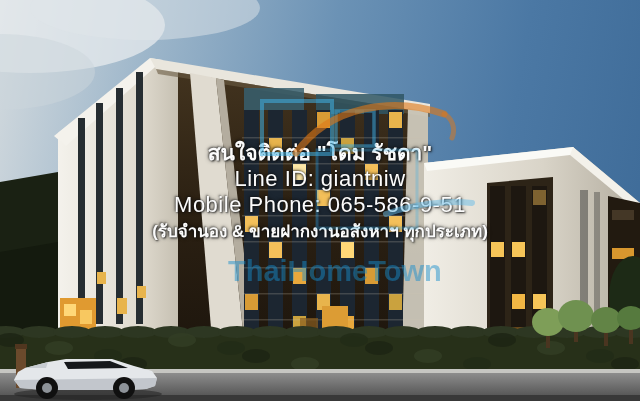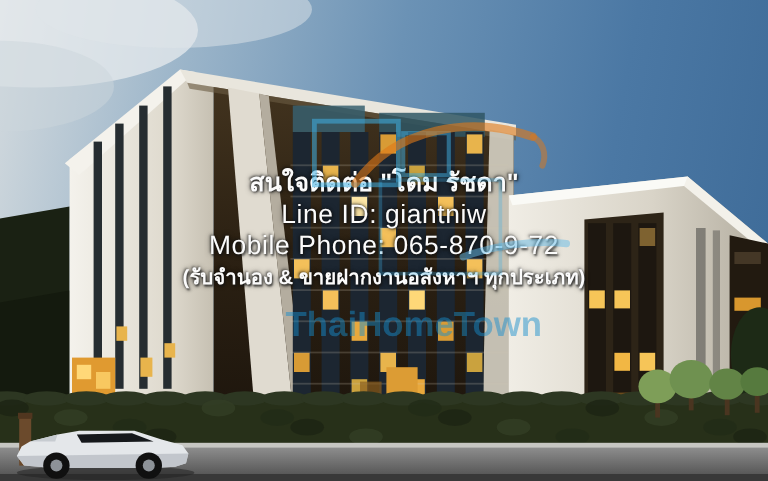--- a/index.html
+++ b/index.html
@@ -14,21 +14,21 @@
     display:flex;flex-direction:column;align-items:center;text-align:center;
     color:#fbfbfb;
     text-shadow:1px 1px 2px rgba(20,20,20,.85),-1px -1px 2px rgba(20,20,20,.55),0 0 5px rgba(0,0,0,.45);
     pointer-events:none;
   }
   .ot-line{line-height:26px;white-space:nowrap;}
   .ot-thai{font-weight:700;font-size:21px;}
   .ot-en{font-weight:400;font-size:22px;letter-spacing:.5px;}
   .ot-last{font-size:17px;line-height:27px;}
   .watermark-text{
-    position:absolute;left:238px;top:255px;z-index:6;
+    position:absolute;left:228px;top:255px;z-index:6;
     font-size:29px;font-weight:700;letter-spacing:0;
     color:rgba(24,142,204,.48);
     pointer-events:none;white-space:nowrap;
   }
   .wm-svg{z-index:6;pointer-events:none;}
 </style>
 </head>
 <body>
 
 <div class="stage">
@@ -241,21 +241,21 @@
       <circle cx="47" cy="388" r="11" fill="#101010"></circle>
       <circle cx="47" cy="388" r="5" fill="#8d9298"></circle>
       <circle cx="124" cy="388" r="11" fill="#101010"></circle>
       <circle cx="124" cy="388" r="5" fill="#8d9298"></circle>
     </g>
   </svg>
 
   <div class="overlay-text">
     <div class="ot-line ot-thai">สนใจติดต่อ "โดม รัชดา"</div>
     <div class="ot-line ot-en">Line ID: giantniw</div>
-    <div class="ot-line ot-en">Mobile Phone: 065-870-9-72</div>
+    <div class="ot-line ot-en">Mobile Phone: 065-586-9-51</div>
     <div class="ot-line ot-thai ot-last">(รับจำนอง &amp; ขายฝากงานอสังหาฯ ทุกประเภท)</div>
   </div>
 
   <svg class="wm-svg" width="640" height="401" viewBox="0 0 640 401">
     <g>
       <rect x="262" y="101" width="70" height="53" fill="none" stroke="#3fb0e4" stroke-width="4" opacity="0.55"></rect>
       <rect x="336" y="111" width="38" height="35" fill="none" stroke="#3fb0e4" stroke-width="3.5" opacity="0.5"></rect>
       <rect x="317" y="150" width="100" height="78" fill="none" stroke="#3fb0e4" stroke-width="3" opacity="0.3"></rect>
     </g>
     <g>

